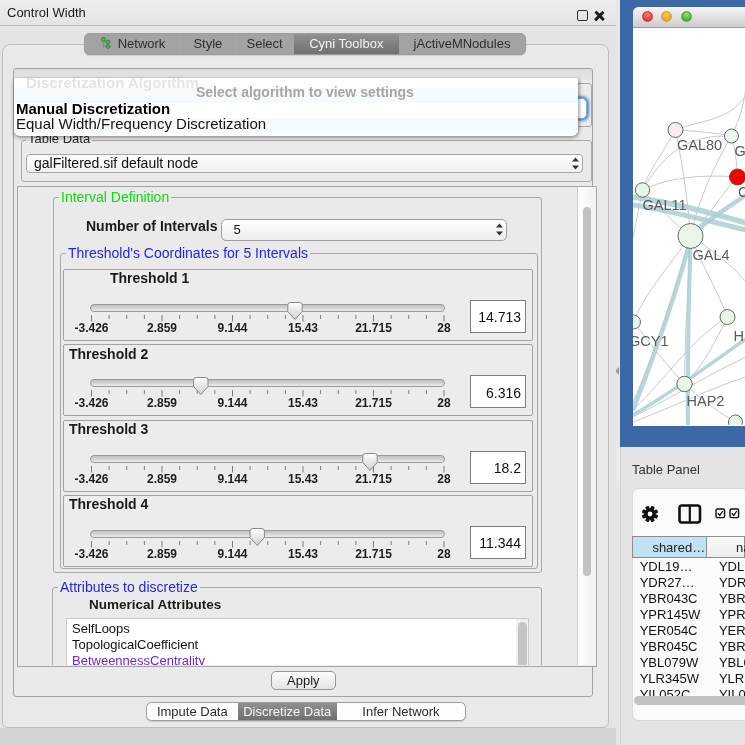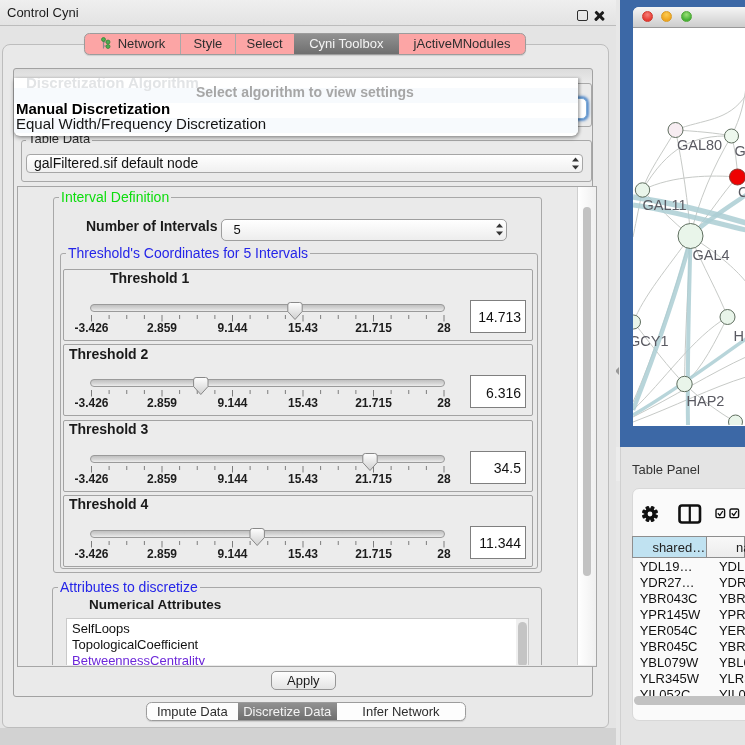--- a/index.html
+++ b/index.html
@@ -112,29 +112,29 @@
 <div style="position:absolute;left:19.7px;top:208.7px;font-size:13px;line-height:1;color:#111;font-weight:normal;white-space:nowrap;">YBL079W</div>
 <div style="position:absolute;left:98.9px;top:208.7px;font-size:13px;line-height:1;color:#111;font-weight:normal;white-space:nowrap;">YBL0</div>
 <div style="position:absolute;left:19.7px;top:224.6px;font-size:13px;line-height:1;color:#111;font-weight:normal;white-space:nowrap;">YLR345W</div>
 <div style="position:absolute;left:98.9px;top:224.6px;font-size:13px;line-height:1;color:#111;font-weight:normal;white-space:nowrap;">YLR3</div>
 <div style="position:absolute;left:19.7px;top:240.6px;font-size:13px;line-height:1;color:#111;font-weight:normal;white-space:nowrap;">YIL052C</div>
 <div style="position:absolute;left:98.9px;top:240.6px;font-size:13px;line-height:1;color:#111;font-weight:normal;white-space:nowrap;">YIL0</div>
 <div class="abs" style="left:14px;top:249px;width:115px;height:9px;border-radius:4.5px;background:#c2c2c2;"></div>
 </div>
 <div class="abs" style="left:0;top:0;width:616px;height:728px;background:#e4e4e4;">
 <div class="abs" style="left:0;top:0;width:616px;height:26px;background:linear-gradient(#efefef,#e3e3e3);border-bottom:1px solid #bcbcbc;box-sizing:border-box;"></div>
-<div style="position:absolute;left:7px;top:5.9px;font-size:13px;line-height:1;color:#1a1a1a;font-weight:normal;white-space:nowrap;">Control Cyni</div>
+<div style="position:absolute;left:7px;top:5.9px;font-size:13px;line-height:1;color:#1a1a1a;font-weight:normal;white-space:nowrap;">Control Width</div>
 <div class="abs" style="left:576.7px;top:9.8px;width:9px;height:9px;border:1.6px solid #2e2e2e;border-radius:2px;"></div>
 <div class="abs" style="left:594px;top:10.5px;width:11px;height:11px;">
       <div class="abs" style="left:4.2px;top:-1px;width:2.7px;height:11.5px;background:#1c1c1c;transform:rotate(45deg);border-radius:1px;"></div>
       <div class="abs" style="left:4.2px;top:-1px;width:2.7px;height:11.5px;background:#1c1c1c;transform:rotate(-45deg);border-radius:1px;"></div>
     </div>
 <div class="abs" style="left:2px;top:44px;width:607px;height:684px;background:#e9e9e9;border:1px solid #bdbdbd;border-radius:8px 8px 6px 6px;box-sizing:border-box;"></div>
 <div class="abs" style="left:13px;top:68px;width:580px;height:629px;background:linear-gradient(#dcdcdc 0px,#eaeaea 14px);border:1px solid #a2a2a2;border-radius:3px;box-sizing:border-box;"></div>
-<div class="abs" style="left:84px;top:33px;width:442px;height:21.5px;background:#fca5a5;border:1px solid #9c9c9c;border-radius:5.5px;box-sizing:border-box;display:flex;overflow:hidden;box-shadow:0 1px 1px rgba(0,0,0,0.12);">
+<div class="abs" style="left:84px;top:33px;width:442px;height:21.5px;background:#a3a3a3;border:1px solid #9c9c9c;border-radius:5.5px;box-sizing:border-box;display:flex;overflow:hidden;box-shadow:0 1px 1px rgba(0,0,0,0.12);">
       <div style="width:95.5px;height:100%;display:flex;align-items:center;justify-content:center;font-size:13px;color:#2e2e2e;box-sizing:border-box;white-space:nowrap;"><svg width="14" height="14" viewBox="0 0 14 14" style="margin-right:4px;">
           <path d="M3.5,2.5 v9 M3.5,5 h4 M3.5,9 h4" stroke="#8a8a8a" stroke-width="1.2" fill="none"></path>
           <circle cx="3.5" cy="2.5" r="2" fill="#4caf50" stroke="#2e7d32" stroke-width="0.7"></circle>
           <circle cx="8" cy="5" r="2" fill="#4caf50" stroke="#2e7d32" stroke-width="0.7"></circle>
           <circle cx="8" cy="9.5" r="2" fill="#4caf50" stroke="#2e7d32" stroke-width="0.7"></circle>
         </svg>Network</div>
       <div style="width:54.8px;height:100%;display:flex;align-items:center;justify-content:center;font-size:13px;color:#2e2e2e;border-left:1px solid #a8a8a8;box-sizing:border-box;white-space:nowrap;">Style</div>
       <div style="width:59.3px;height:100%;display:flex;align-items:center;justify-content:center;font-size:13px;color:#2e2e2e;border-left:1px solid #a8a8a8;box-sizing:border-box;white-space:nowrap;">Select</div>
       <div style="width:105.9px;height:100%;display:flex;align-items:center;justify-content:center;font-size:13px;background:linear-gradient(#919191,#6f6f6f);color:#f4f4f4;box-sizing:border-box;white-space:nowrap;">Cyni Toolbox</div>
       <div style="width:126.5px;height:100%;display:flex;align-items:center;justify-content:center;font-size:13px;color:#2e2e2e;box-sizing:border-box;white-space:nowrap;">jActiveMNodules</div>
@@ -232,21 +232,21 @@
         <path d="M28.50,46 v6.5 M46.12,46 v4 M63.75,46 v4 M81.38,46 v4 M99.00,46 v6.5 M116.62,46 v4 M134.25,46 v4 M151.88,46 v4 M169.50,46 v6.5 M187.12,46 v4 M204.75,46 v4 M222.38,46 v4 M240.00,46 v6.5 M257.62,46 v4 M275.25,46 v4 M292.88,46 v4 M310.50,46 v6.5 M328.12,46 v4 M345.75,46 v4 M363.38,46 v4 M381.00,46 v6.5" stroke="#7d7d7d" stroke-width="1" fill="none"></path>
         <text x="28.5" y="62.5" font-size="12" font-weight="bold" fill="#1c1c1c" text-anchor="middle">-3.426</text>
         <text x="99.0" y="62.5" font-size="12" font-weight="bold" fill="#1c1c1c" text-anchor="middle">2.859</text>
         <text x="169.5" y="62.5" font-size="12" font-weight="bold" fill="#1c1c1c" text-anchor="middle">9.144</text>
         <text x="240.0" y="62.5" font-size="12" font-weight="bold" fill="#1c1c1c" text-anchor="middle">15.43</text>
         <text x="310.5" y="62.5" font-size="12" font-weight="bold" fill="#1c1c1c" text-anchor="middle">21.715</text>
         <text x="381.0" y="62.5" font-size="12" font-weight="bold" fill="#1c1c1c" text-anchor="middle">28</text>
         <path d="M299.8,36 q0,-2.5 2.5,-2.5 h9.4 q2.5,0 2.5,2.5 v6.5 L307.0,50.5 L299.8,42.5 Z" fill="url(#th3)" stroke="#888" stroke-width="1"></path>
       </svg>
       <div class="abs" style="left:452px;top:263.6px;width:56px;height:33px;background:#fff;border:1px solid #7f7f7f;box-sizing:border-box;"></div>
-      <div style="position:absolute;left:452px;top:273.8px;font-size:14px;line-height:1;color:#111;font-weight:normal;white-space:nowrap;"><span style="display:inline-block;width:51px;text-align:right;">34.5</span></div>
+      <div style="position:absolute;left:452px;top:273.8px;font-size:14px;line-height:1;color:#111;font-weight:normal;white-space:nowrap;"><span style="display:inline-block;width:51px;text-align:right;">18.2</span></div>
       <div class="abs" style="left:44.5px;top:307.8px;width:470.5px;height:72px;background:#ececec;border:1px solid #a3a3a3;border-radius:2px;box-sizing:border-box;"></div>
       <div style="position:absolute;left:51px;top:309.9px;font-size:14px;line-height:1;color:#1a1a1a;font-weight:bold;white-space:nowrap;">Threshold 4</div>
       <svg class="abs" style="left:44.5px;top:307.8px;" width="471" height="72" viewBox="0 0 471 72">
         <defs>
           <linearGradient id="tg4" x1="0" y1="0" x2="0" y2="1">
             <stop offset="0" stop-color="#bdbdbd"></stop>
             <stop offset="0.55" stop-color="#d6d6d6"></stop>
             <stop offset="1" stop-color="#f0f0f0"></stop>
           </linearGradient>
           <linearGradient id="th4" x1="0" y1="0" x2="0" y2="1">

